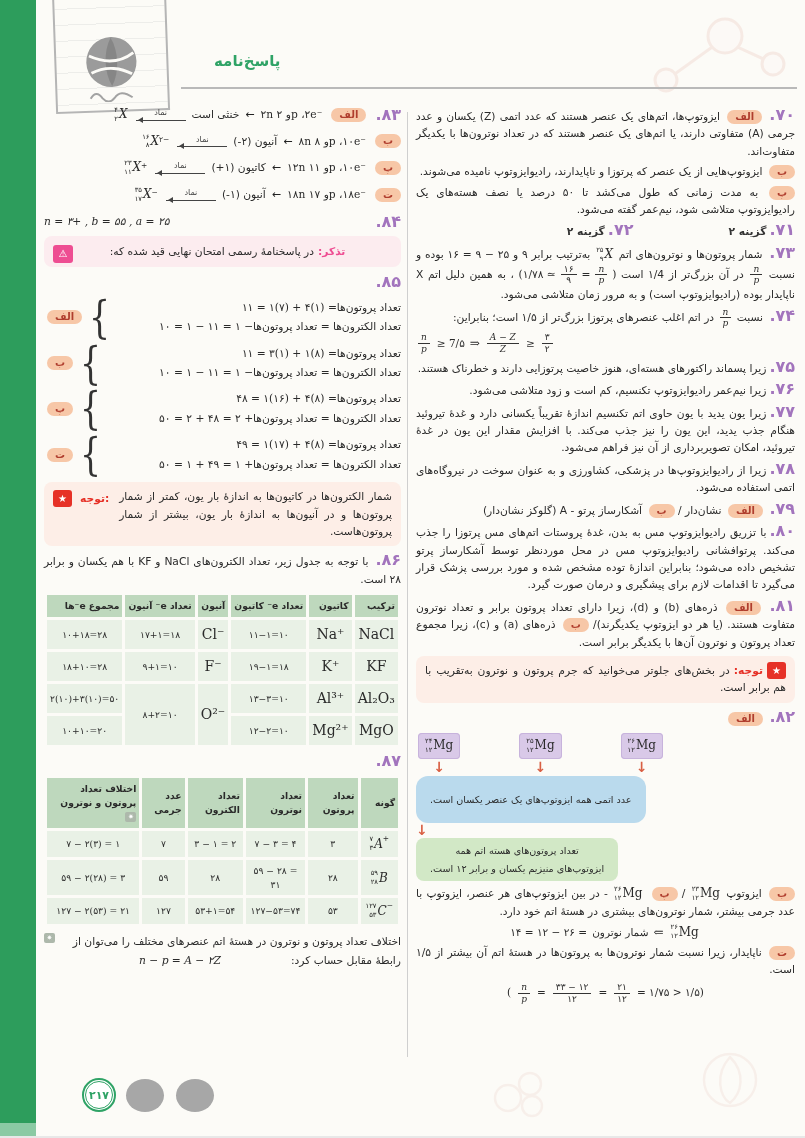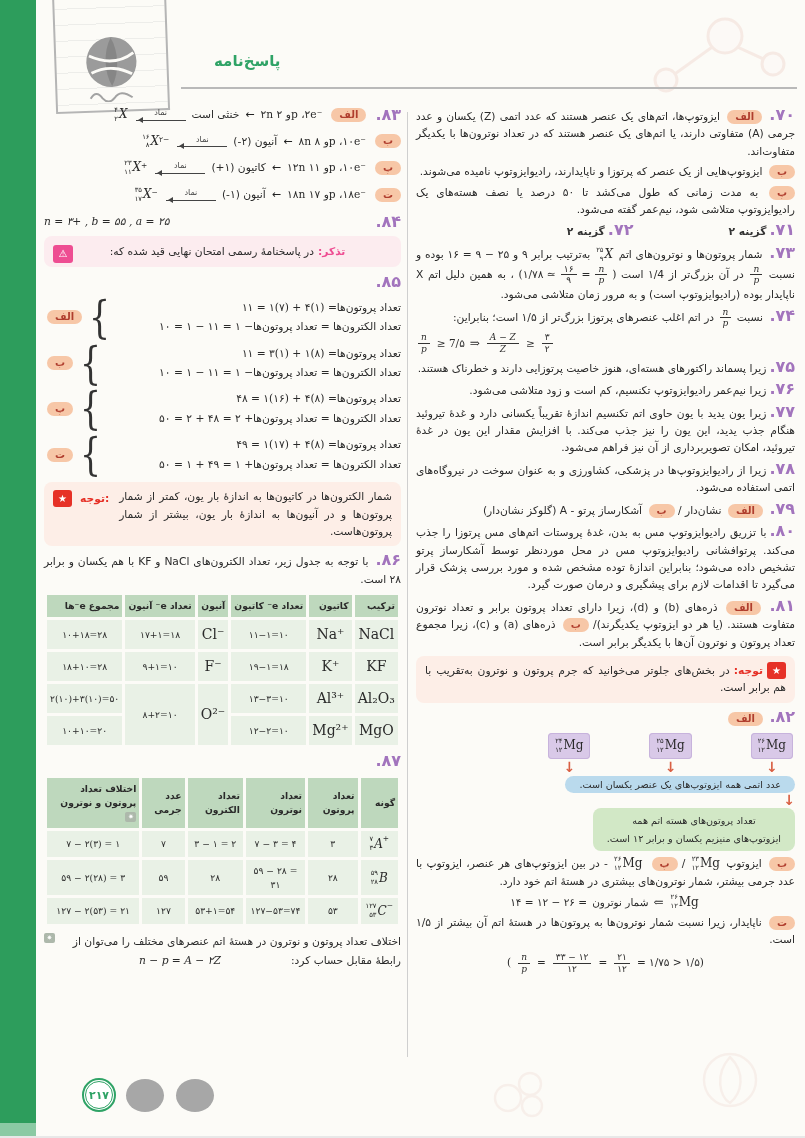--- a/index.html
+++ b/index.html
@@ -66,26 +66,26 @@
   .row83{display:flex;direction:rtl;align-items:center;gap:6px;margin-bottom:9px;}
   .row84{display:flex;direction:rtl;justify-content:space-between;align-items:center;margin:2px 0 4px 0;}
   
   .gtable{border-collapse:separate;border-spacing:3px;width:100%;direction:rtl;font-size:9.2px;line-height:1.5;margin:4px 0;}
   .gtable th{background:#bed8bd;padding:4px 3px;font-weight:bold;text-align:right;}
   .gtable td{background:#e9f1e6;padding:4px 3px;text-align:center;}
   .chem{direction:ltr;unicode-bidi:isolate;font-family:"DejaVu Serif",serif;font-size:14px;}
   .fnsq{display:inline-flex;align-items:center;justify-content:center;width:11px;height:10px;background:#adb8ab;
         color:#fff;border-radius:2px;font-size:7px;vertical-align:middle;}
   
-  .diagram{display:flex;flex-direction:column;align-items:flex-start;margin:6px 0 4px 0;}
+  .diagram{display:flex;flex-direction:column;align-items:flex-end;margin:6px 0 4px 0;}
   .iso-row{display:flex;direction:ltr;gap:55px;}
   .iso-col{display:flex;flex-direction:column;align-items:center;gap:1px;}
   .iso-box{background:#d9c9e8;box-shadow:inset 0 0 0 1px #c7b3dc;border-radius:4px;padding:4px 7px;}
   .darr{color:#d95f43;font-size:14px;line-height:1;font-weight:bold;}
-  .bluebox{background:#badaed;border-radius:12px;padding:0 14px;font-size:9.6px;margin-top:2px;}
+  .bluebox{background:#badaed;border-radius:12px;padding:15px 14px;font-size:9.6px;margin-top:2px;}
   .greenbox{background:#d2e8c6;border-radius:8px;padding:4px 14px;font-size:9.6px;text-align:center;margin-top:1px;}
   
   .footnote{margin-top:6px;}
   .ft1{display:flex;direction:ltr;align-items:flex-start;gap:6px;}
   .ft1 .txt{direction:rtl;flex:1;}
   .ft2row{display:flex;direction:rtl;justify-content:space-between;padding-left:95px;margin-top:1px;}
   .page-badge{position:absolute;left:82px;top:1078px;width:30px;height:30px;border:2px solid #2fa366;border-radius:50%;
       display:flex;align-items:center;justify-content:center;color:#2fa366;font-weight:bold;font-size:11px;background:#fff;}
   .page-badge::after{content:"";position:absolute;inset:1px;border:1px solid #2fa366;border-radius:50%;}
   .fdot{position:absolute;width:38px;height:33px;background:#a7a7a7;border-radius:50%;top:1079px;}

